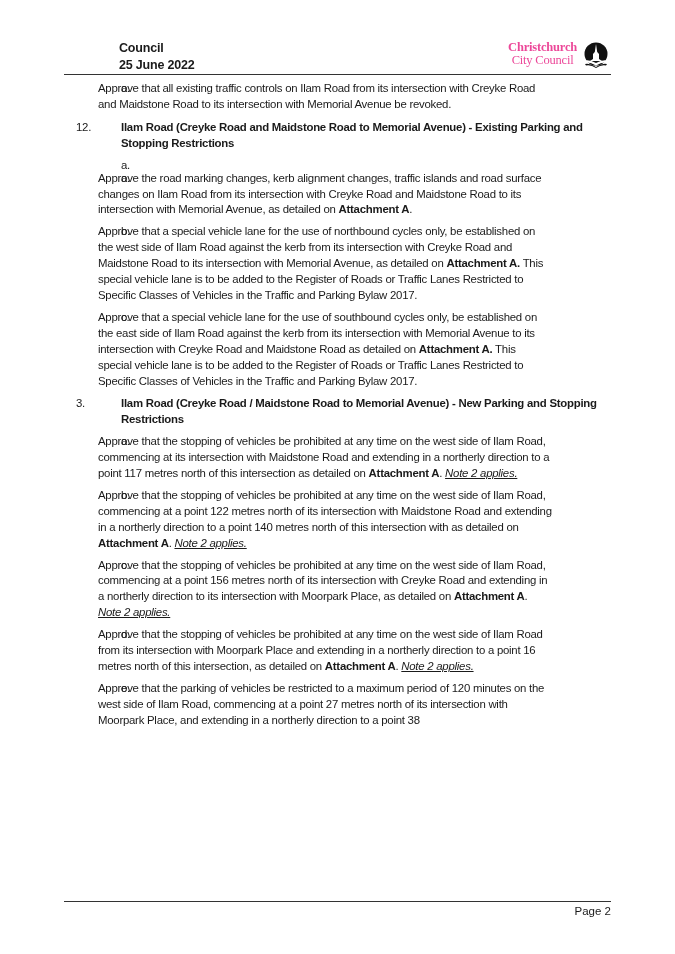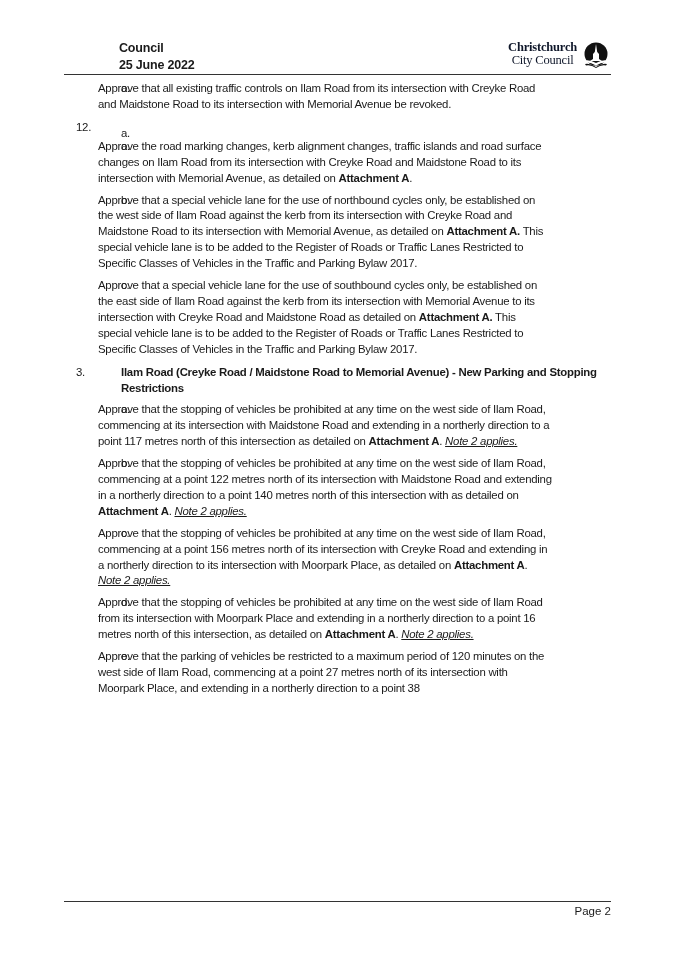--- a/index.html
+++ b/index.html
@@ -1,21 +1,21 @@
 <!DOCTYPE html>
 <html><head>
 <meta charset="utf-8">
 <style>
   html, body { margin: 0; padding: 0; background: #ffffff; }
   body { width: 675px; height: 954px; position: relative; overflow: hidden;
          font-family: "Liberation Sans", sans-serif; color: #1a1a1a; }
   .page { position: absolute; left: 0; top: 0; width: 675px; height: 954px; }
   .hdr-left { position: absolute; left: 71px; top: 40px; font-weight: bold; font-size: 12.5px; line-height: 17px; letter-spacing: -0.2px; margin-left: 48px; }
   .logo { position: absolute; left: 480px; top: 41px; width: 130px; height: 30px; }
-  .logo-text { position: absolute; right: 33px; top: 0; text-align: right; font-family: "Liberation Serif", serif; color: #0f172a; }
+  .logo-text { position: absolute; right: 33px; top: 0; text-align: right; font-family: "Liberation Serif", serif; color: #ec4899; }
   .logo-l1 { font-size: 12.5px; font-weight: bold; line-height: 13px; letter-spacing: -0.2px; }
   .logo-l2 { font-size: 12.5px; line-height: 13px; letter-spacing: -0.2px; text-align: center; }
   .logo-mark { position: absolute; right: 0; top: 1px; width: 28px; height: 26px; }
   .rule-top { position: absolute; left: 64px; top: 74px; width: 547px; height: 0; border-top: 1.3px solid #333; }
   .rule-bot { position: absolute; left: 64px; top: 901px; width: 547px; height: 0; border-top: 1.3px solid #333; }
   .page-num { position: absolute; right: 64px; top: 904px; font-size: 11.5px; line-height: 14px; }
   .body { position: absolute; left: 0; top: 81px; width: 675px; font-size: 11.4px; line-height: 15.9px; letter-spacing: -0.25px; }
   .item { position: relative; margin: 0; }
   .num { position: absolute; left: 76px; font-weight: normal; }
   .heading { margin-left: 121px; width: 480px; font-weight: bold; }
@@ -55,20 +55,21 @@
       <div class="item">
         <div class="sub">
           <span class="letter">a.</span>
           <div class="subtext"><span>Approve that all existing traffic controls on Ilam Road from its intersection with Creyke Road and Maidstone Road to its intersection with Memorial Avenue be revoked.</span></div>
         </div>
       </div>
       <div class="item">
         <div class="gap-m"></div>
         <div style="position: relative;">
           <span class="num">12.</span>
+          <div class="heading">Ilam Road (Creyke Road and Maidstone Road to Memorial Avenue) - Existing Parking and Stopping Restrictions</div>
         </div>
         <div class="gap-s"></div>
         <div class="sub">
           <span class="letter">a.</span>
         </div>
       </div>
       <div class="item">
         <div class="gap-m"></div>
         <div class="gap-s"></div>
         <div class="sub">

